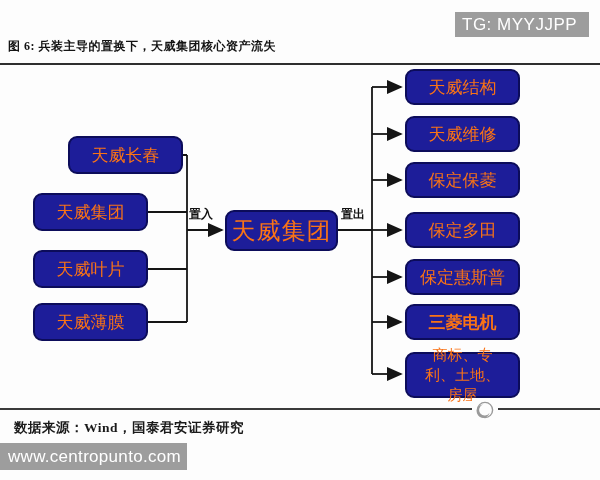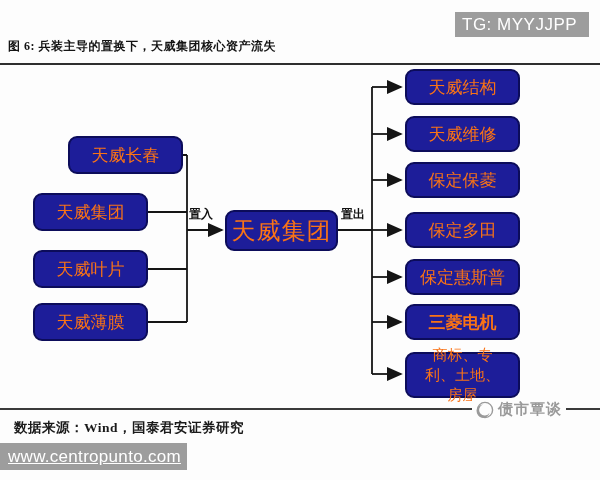--- a/index.html
+++ b/index.html
@@ -52,21 +52,20 @@
     background:#fdfdfd;padding:0 4px;
     display:flex;align-items:center;gap:4px;
     color:var(--watermark-gray,#9a9a9a);font-size:15px;font-weight:bold;
     letter-spacing:1px;
   }
   .url-bar{
     position:absolute;left:0;top:443px;width:187px;height:27px;
     background:var(--bar-gray,#9d9d9d);color:#fff;
     font-size:17px;line-height:27px;padding-left:8px;box-sizing:border-box;
     letter-spacing:0.3px;
-    text-decoration:underline;
   }
 </style>
 </head>
 <body>
 
 <div>
 
   <div class="tg-badge">TG: MYYJJPP</div>
 
   <div class="title">图 6: 兵装主导的置换下，天威集团核心资产流失</div>
@@ -115,20 +114,19 @@
   <div class="node rcol r6">三菱电机</div>
   <div class="node rcol r7">商标、专利、土地、房屋</div>
 
   <div class="rule rule-bottom"></div>
 
   <div class="watermark">
     <svg width="18" height="18" viewBox="0 0 18 18">
       <circle cx="9" cy="9" r="7.6" fill="none" stroke="#9a9a9a" stroke-width="1.4"></circle>
       <path d="M7.2 3.6 a5.6 5.6 0 1 0 6.4 8.2 a6.6 6.6 0 1 1 -6.4 -8.2 Z" fill="#9a9a9a"></path>
     </svg>
-    <span>债市覃谈</span>
   </div>
 
   <div class="source">数据来源：Wind，国泰君安证券研究</div>
 
   <div class="url-bar">www.centropunto.com</div>
 
 </div>
 
 </body></html>

